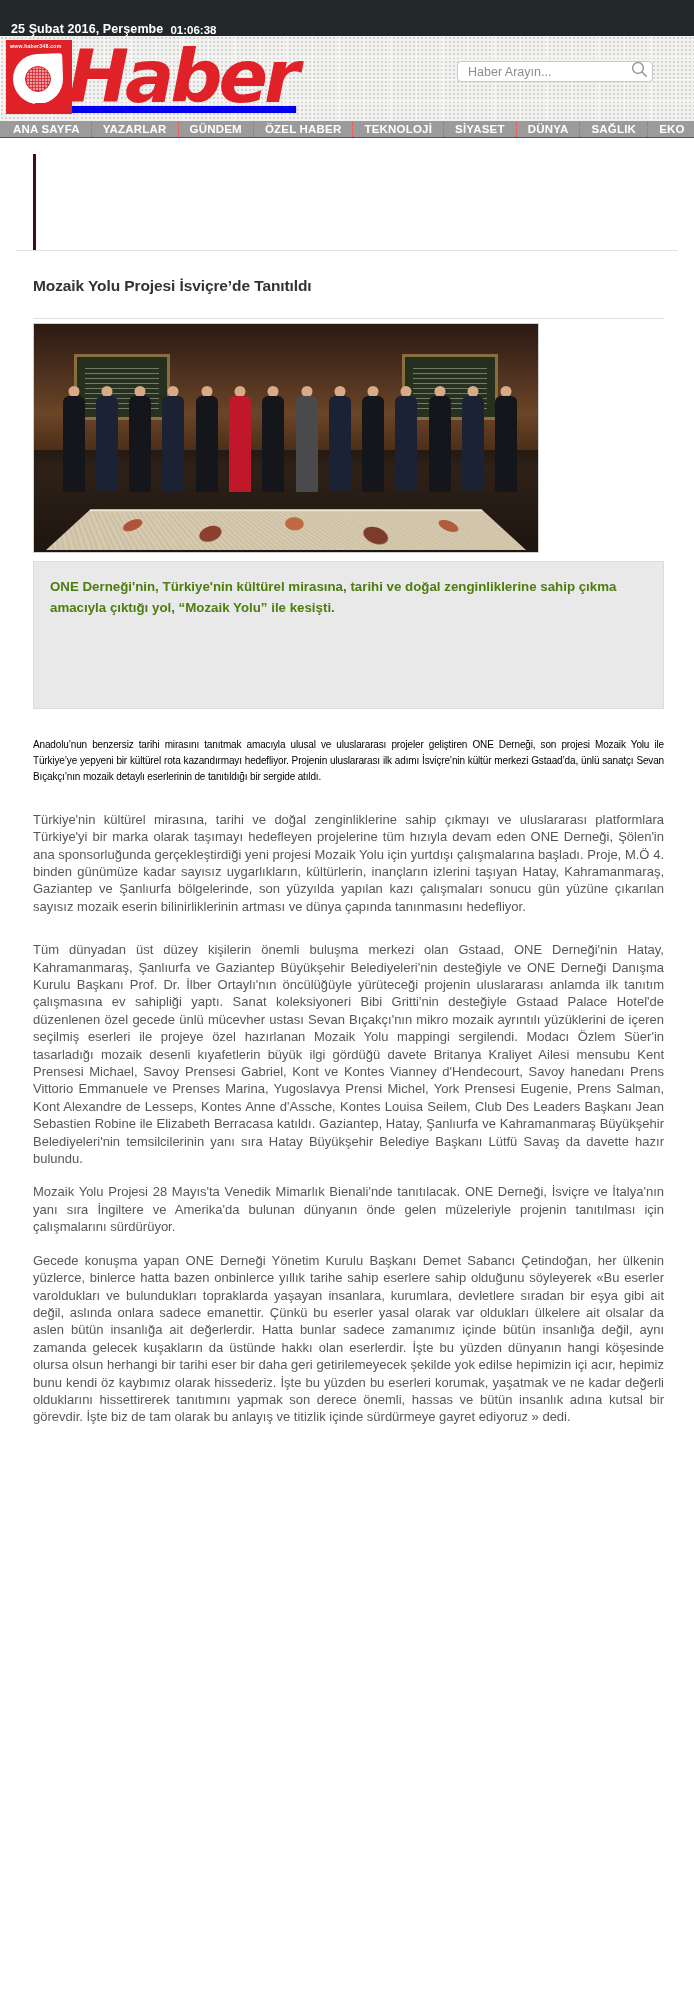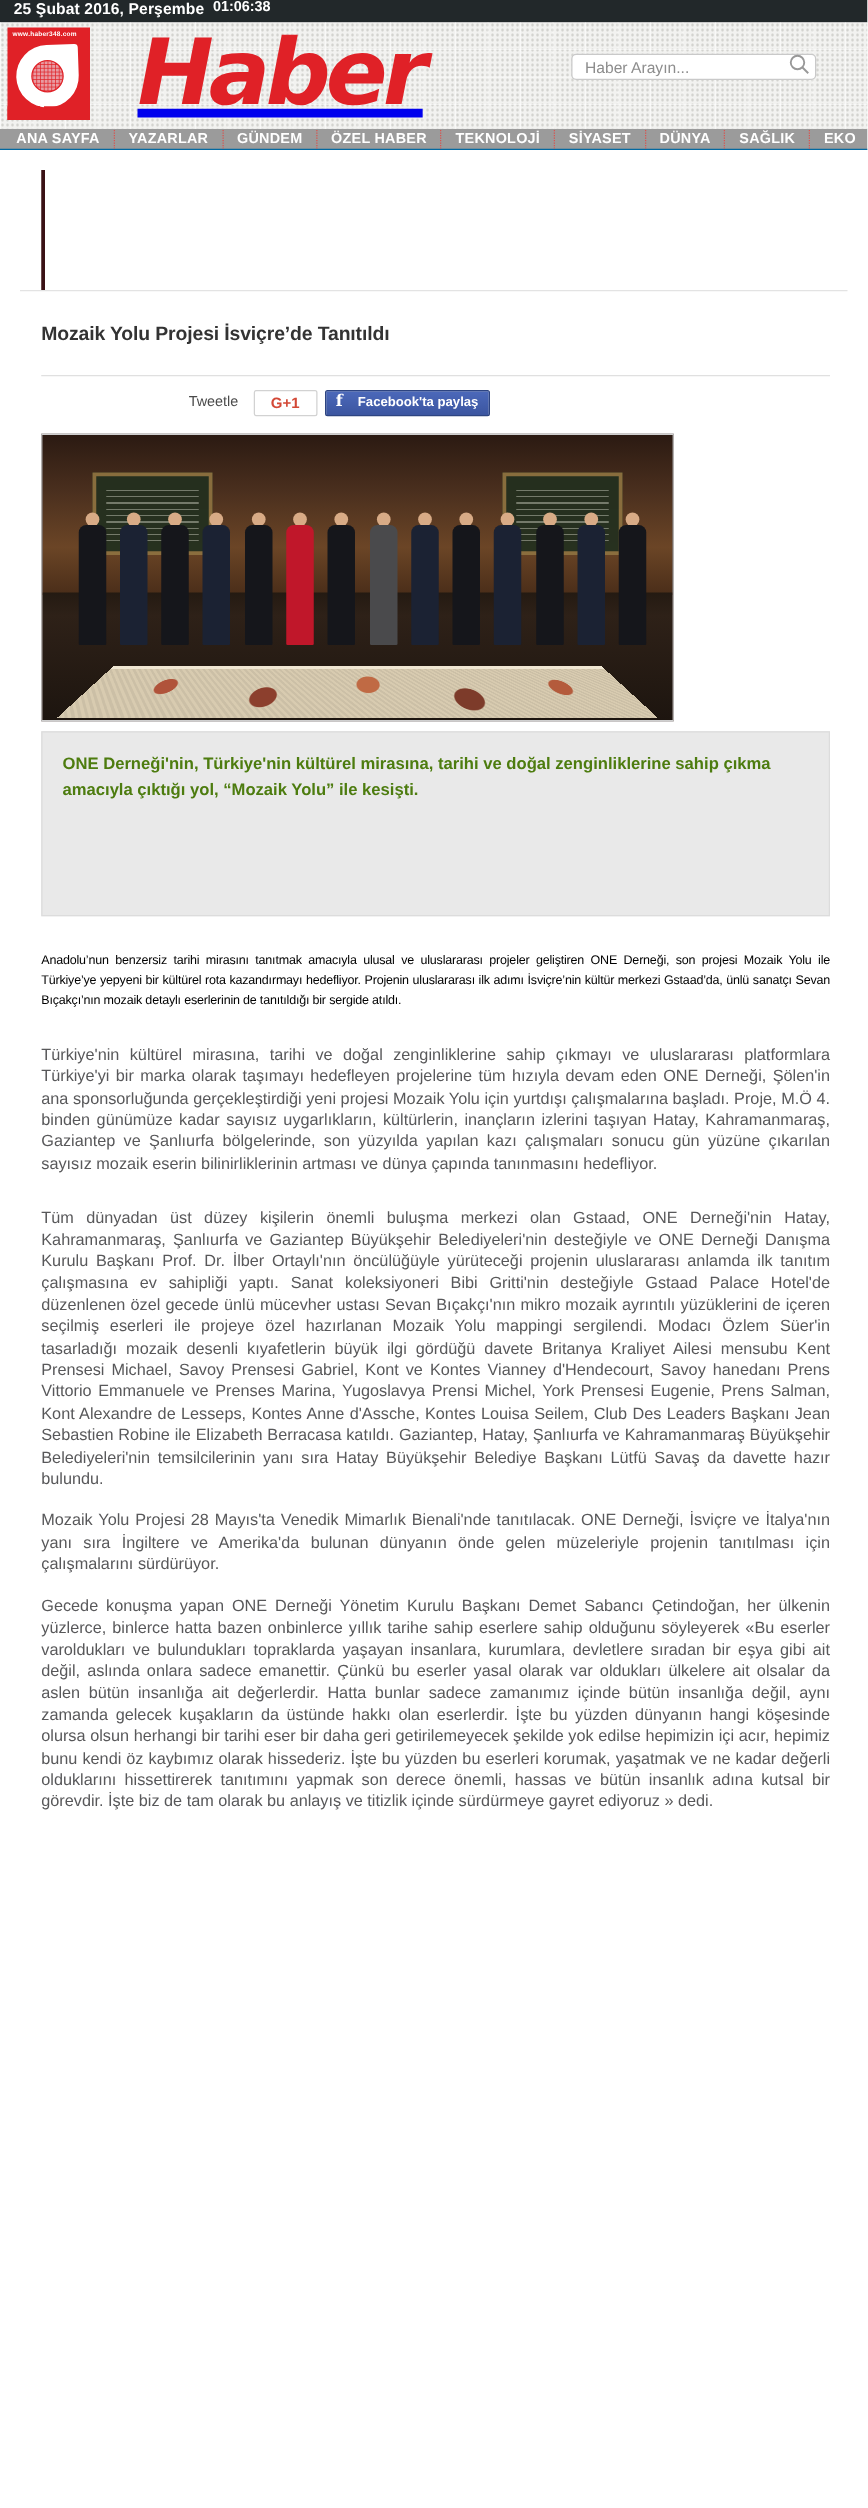--- a/index.html
+++ b/index.html
@@ -7,23 +7,23 @@
   html, body {
     margin: 0; padding: 0;
     background: #ffffff;
     font-family: "Liberation Sans", "DejaVu Sans", sans-serif;
   }
   body { width: 694px; }
 
   
   .topbar {
     background: #22282a;
-    height: 18px;
-    display: flex;
-    align-items: flex-start;
+    height: 36px;
+    display: flex;
+    align-items: flex-end;
     padding-left: 11px;
     color: #ffffff;
   }
   .topbar .date {
     font-size: 12.5px;
     font-weight: 600;
     letter-spacing: .1px;
   }
   .topbar .time {
     font-size: 11.5px;
@@ -41,21 +41,20 @@
       linear-gradient(0deg, rgba(255,255,255,.55) 1px, transparent 1px),
       radial-gradient(rgba(206,206,202,.85) 1px, transparent 1.2px);
     background-size: 26px 100%, 100% 22px, 4px 4px;
     overflow: hidden;
   }
   .logo-wrap {
     position: absolute;
     left: 6px; top: 4px;
     display: flex;
     align-items: flex-start;
-    gap: 42px;
   }
   .logo-mark {
     position: relative;
     width: 66px; height: 74px;
     background: #e02127;
     flex: 0 0 auto;
   }
   .logo-url {
     position: absolute;
     top: 2px; left: 2px;
@@ -398,28 +397,20 @@
   <div class="strip-row">
     <div class="strip"></div>
   </div>
   <div class="divider-line"></div>
 
   <div class="article">
 
     <h1 class="article-title">Mozaik Yolu Projesi İsviçre’de Tanıtıldı</h1>
     <div class="title-rule"></div>
 
-    <div class="share-row">
-      <span class="btn-tweet">Tweetle</span>
-      <span class="btn-gplus">G+1</span>
-      <span class="btn-fb">
-        <span class="fb-f">f</span>
-        <span class="fb-label">Facebook'ta paylaş</span>
-      </span>
-    </div>
 
     <div class="photo">
       <div class="ph-wall"></div>
       <div class="ph-panel l"></div>
       <div class="ph-panel r"></div>
       <div class="ph-floor"></div>
       <div class="ph-mosaic"></div>
       <div class="ph-people">
         <span class="pp"></span>
           <span class="pp navy"></span>

